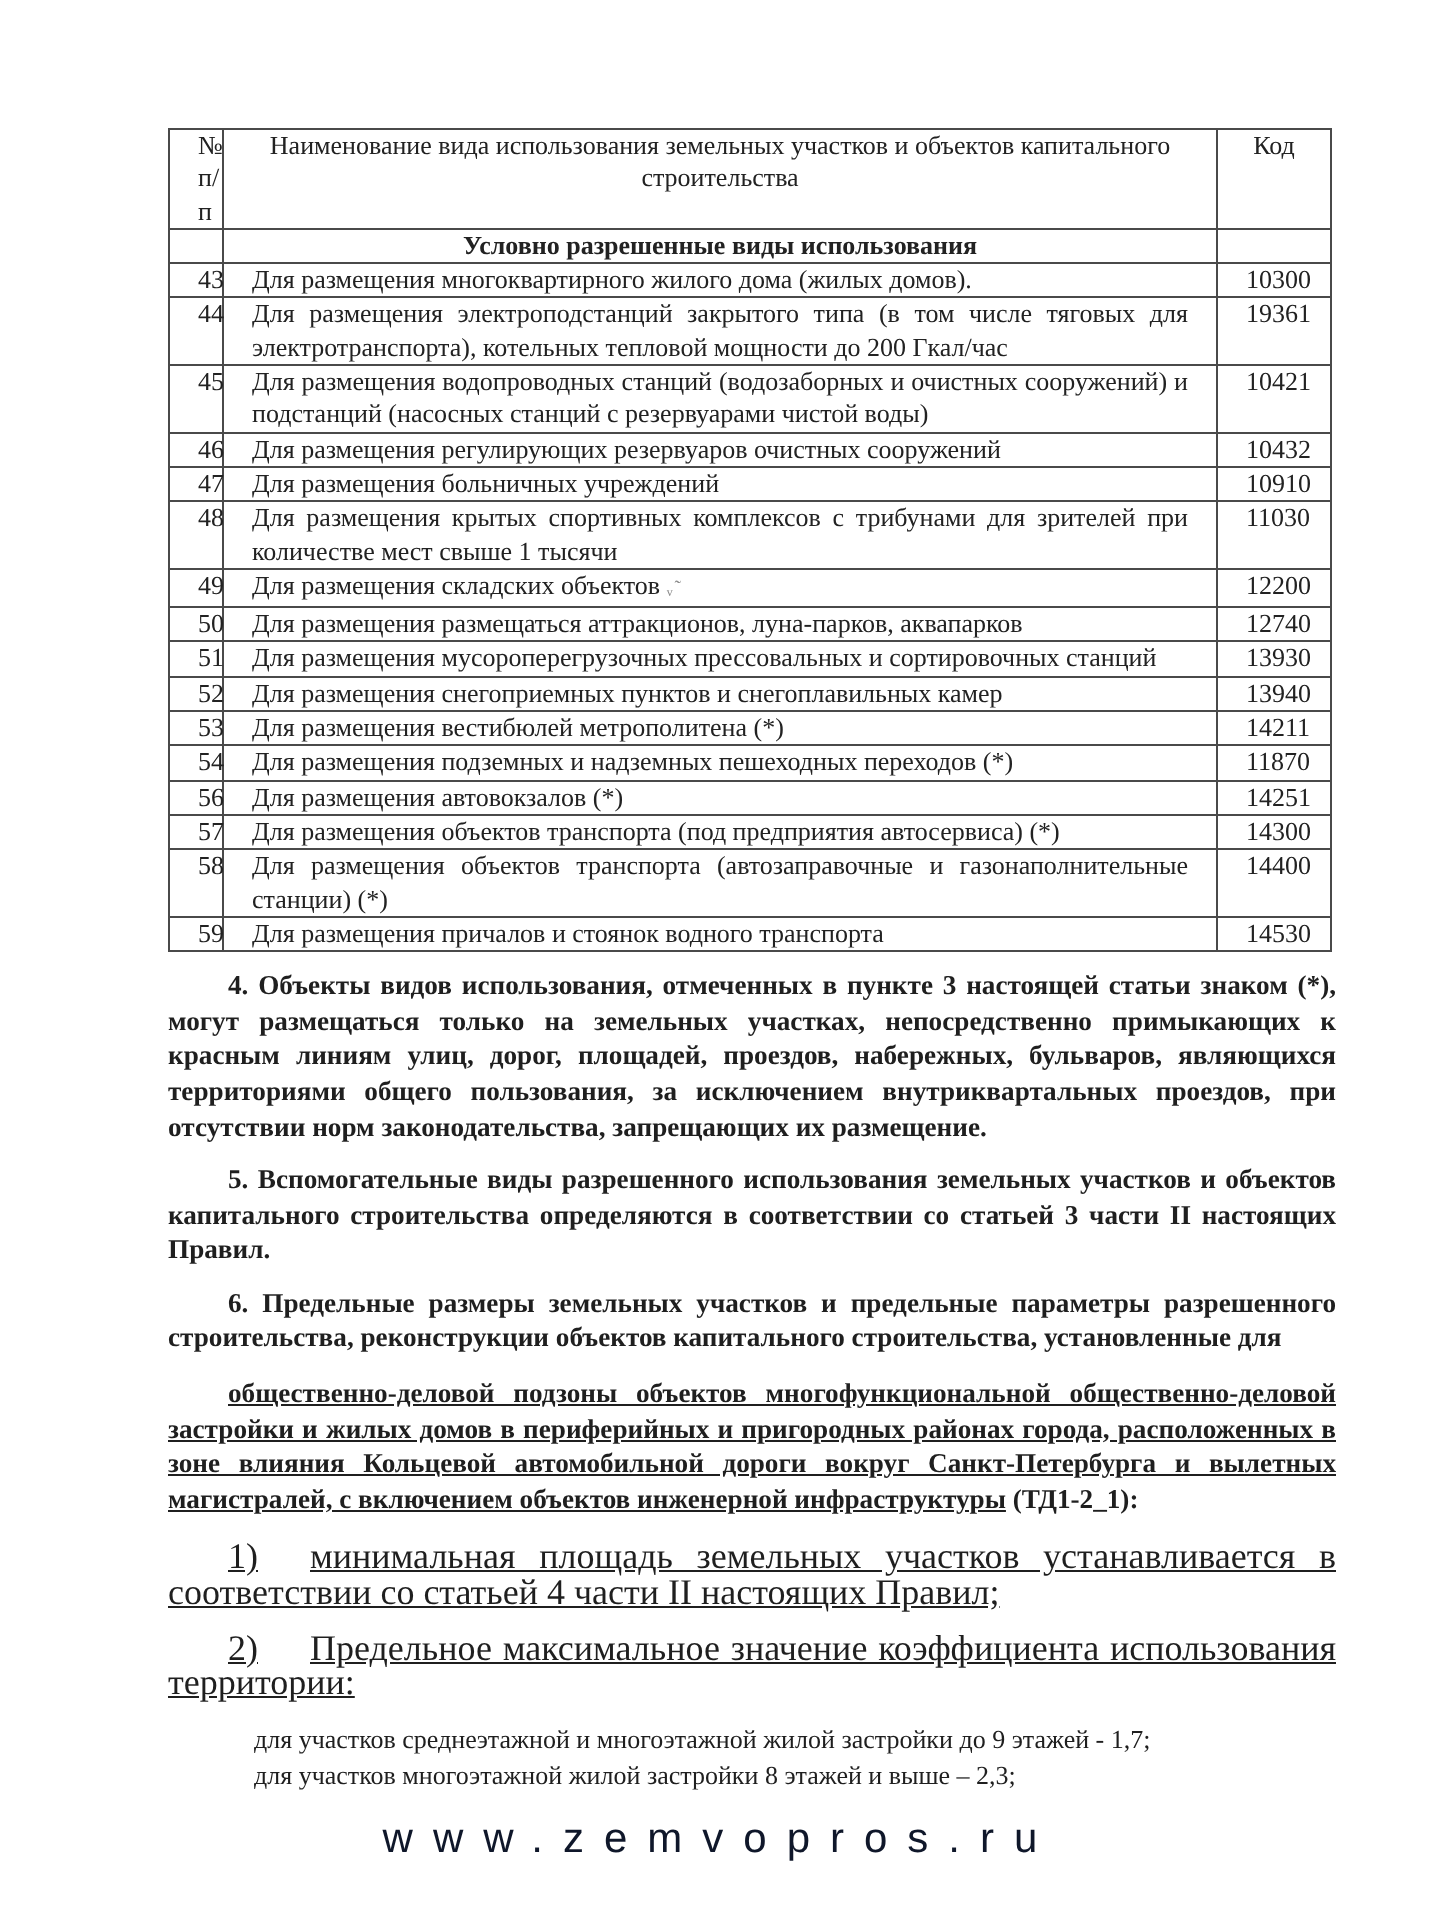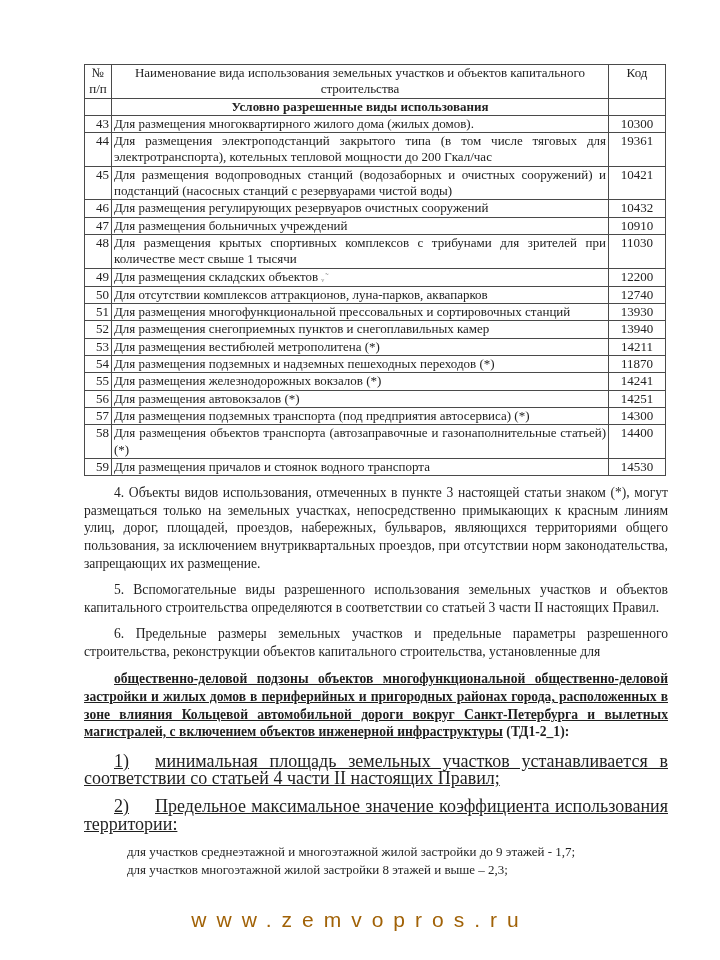--- a/index.html
+++ b/index.html
@@ -25,41 +25,42 @@
   table.codes {
     width: 581px;
     border-collapse: collapse;
     table-layout: fixed;
     font-size: 13px;
     line-height: 16.3px;
     color: #222;
   }
   table.codes th, table.codes td {
     border: 1px solid #4a4a4a;
-    padding: 0 2px;
+    padding: 0 14px;
     vertical-align: top;
     font-weight: normal;
   }
   col.c-num  { width: 27px; }
   col.c-name { width: 497px; }
   col.c-code { width: 57px; }
   th.hdr { text-align: center; }
   td.num  { text-align: right; }
   td.name { text-align: justify; padding: 0 6px; }
   td.code { text-align: center; }
   tr.section td.name { font-weight: bold; text-align: center; }
   .stray-mark { color: #8a8a8a; font-size: 10px; letter-spacing: 1px; }
 
   
   .para {
     font-size: 13.6px;
     line-height: 17.6px;
     text-align: justify;
     text-indent: 30px;
     margin: 9px 0 0 0;
+    font-weight: bold;
   }
   .para.first { margin-top: 8px; }
   .zone-para {
     font-size: 13.6px;
     line-height: 17.6px;
     text-align: justify;
     text-indent: 30px;
     margin: 10px 0 12px 0;
     font-weight: bold;
   }
@@ -83,21 +84,21 @@
   
   .watermark {
     position: absolute;
     left: 0; right: 0;
     top: 908px;
     text-align: center;
     font-family: "Liberation Sans", "DejaVu Sans", sans-serif;
     font-size: 21px;
     font-weight: 400;
     letter-spacing: 10px;
-    color: #a16207;
+    color: #0f172a;
     text-shadow: 0 1px 0 #ffffff;
   }
 </style>
 </head>
 <body>
 
 <div class="page">
   <div class="doc">
 
     <table class="codes">
@@ -147,61 +148,56 @@
         <td class="name">Для размещения крытых спортивных комплексов с трибунами для зрителей при количестве мест свыше 1 тысячи</td>
         <td class="code">11030</td>
       </tr>
       <tr>
         <td class="num">49</td>
         <td class="name"><span>Для размещения складских объектов</span> <span class="stray-mark">ᵥ˜</span></td>
         <td class="code">12200</td>
       </tr>
       <tr>
         <td class="num">50</td>
-        <td class="name">Для отсутствии комплексов аттракционов, луна-парков, аквапарков</td>
+        <td class="name">Для размещения размещаться аттракционов, луна-парков, аквапарков</td>
         <td class="code">12740</td>
       </tr>
       <tr>
         <td class="num">51</td>
-        <td class="name">Для размещения многофункциональной прессовальных и сортировочных станций</td>
+        <td class="name">Для размещения мусороперегрузочных прессовальных и сортировочных станций</td>
         <td class="code">13930</td>
       </tr>
       <tr>
         <td class="num">52</td>
         <td class="name">Для размещения снегоприемных пунктов и снегоплавильных камер</td>
         <td class="code">13940</td>
       </tr>
       <tr>
         <td class="num">53</td>
         <td class="name">Для размещения вестибюлей метрополитена (*)</td>
         <td class="code">14211</td>
       </tr>
       <tr>
         <td class="num">54</td>
         <td class="name">Для размещения подземных и надземных пешеходных переходов (*)</td>
         <td class="code">11870</td>
       </tr>
       <tr>
-        <td class="num">55</td>
-        <td class="name">Для размещения железнодорожных вокзалов (*)</td>
-        <td class="code">14241</td>
-      </tr>
-      <tr>
         <td class="num">56</td>
         <td class="name">Для размещения автовокзалов (*)</td>
         <td class="code">14251</td>
       </tr>
       <tr>
         <td class="num">57</td>
-        <td class="name">Для размещения подземных транспорта (под предприятия автосервиса) (*)</td>
+        <td class="name">Для размещения объектов транспорта (под предприятия автосервиса) (*)</td>
         <td class="code">14300</td>
       </tr>
       <tr>
         <td class="num">58</td>
-        <td class="name">Для размещения объектов транспорта (автозаправочные и газонаполнительные статьей) (*)</td>
+        <td class="name">Для размещения объектов транспорта (автозаправочные и газонаполнительные станции) (*)</td>
         <td class="code">14400</td>
       </tr>
       <tr>
         <td class="num">59</td>
         <td class="name">Для размещения причалов и стоянок водного транспорта</td>
         <td class="code">14530</td>
       </tr>
     </tbody>
       </table>
 

